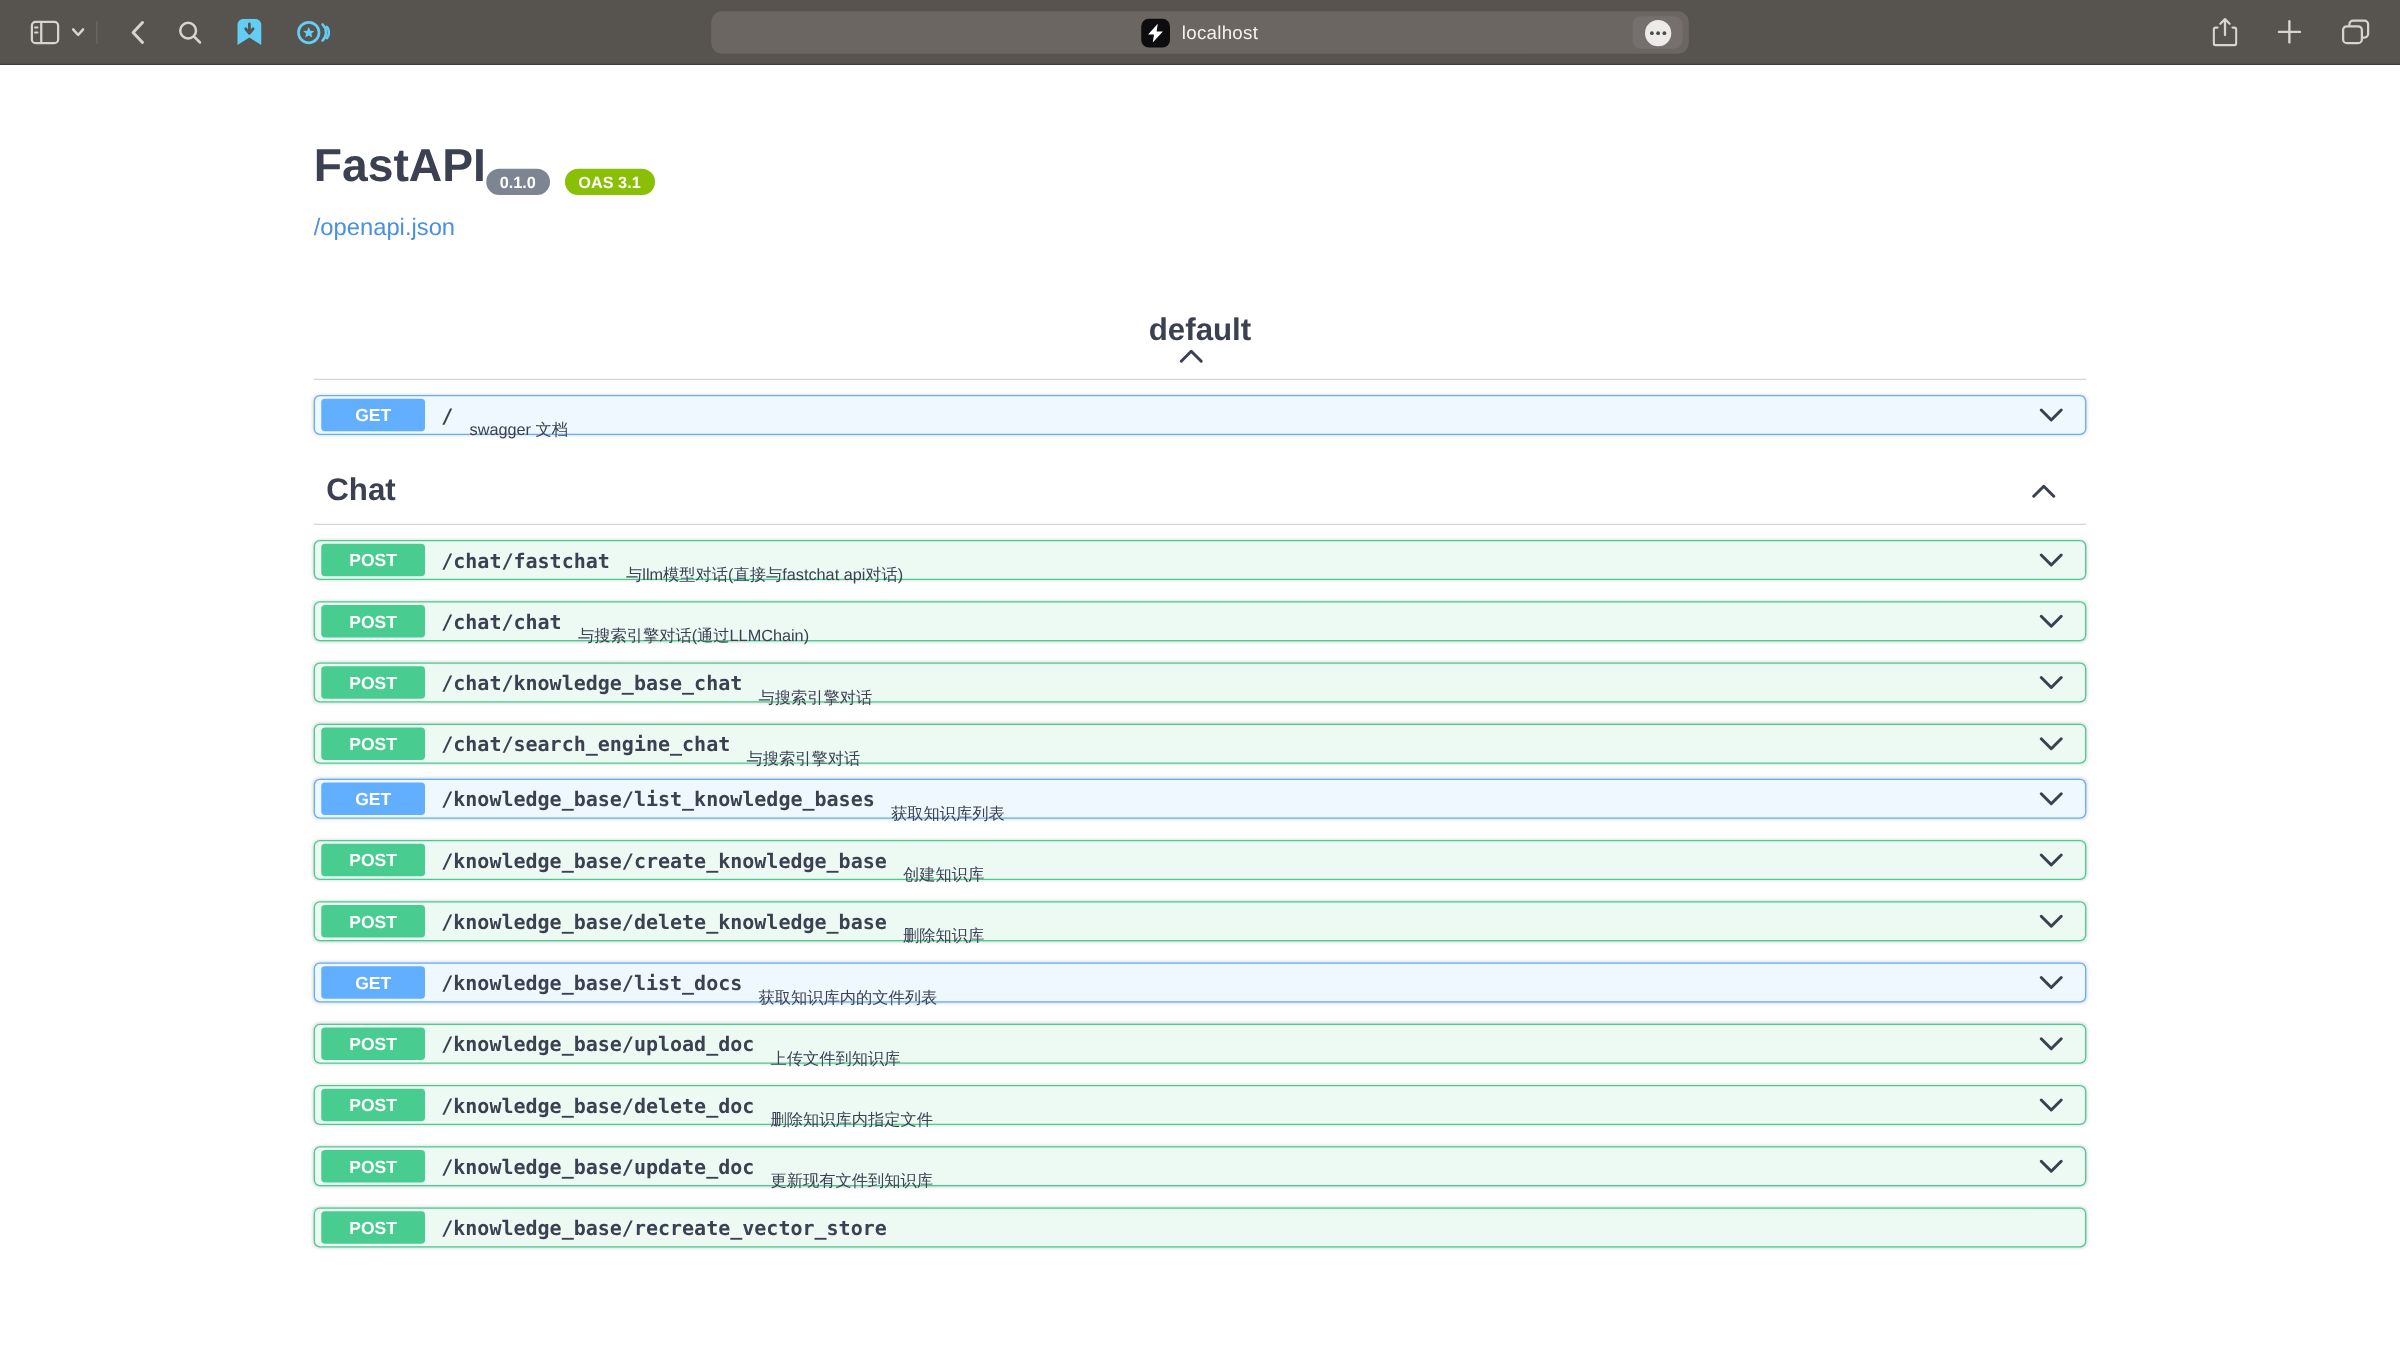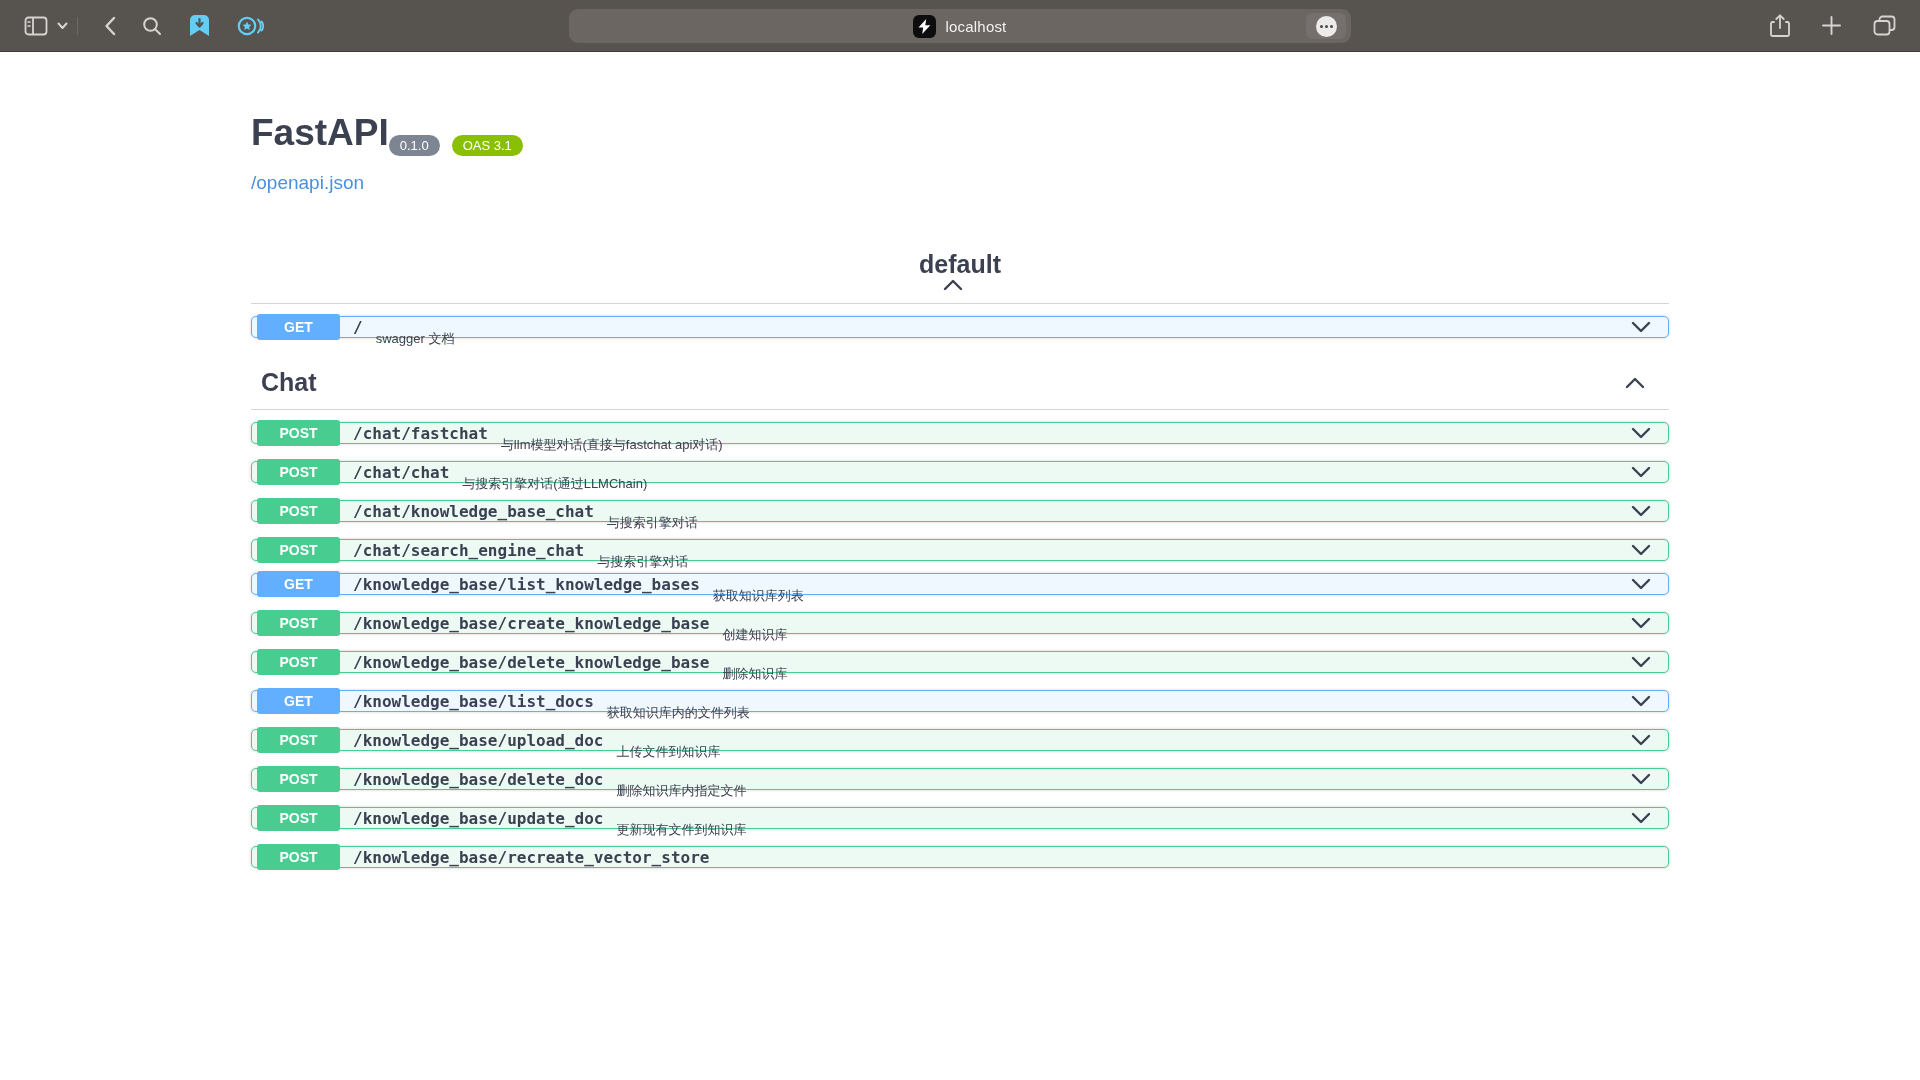--- a/index.html
+++ b/index.html
@@ -55,40 +55,40 @@
 
   
   .page { width:1920px; height:1028px; background:#fff; overflow:hidden; }
   .container { width:1418px; margin:0 auto; }
 
   .info { padding-top:48px; }
   .title-line { display:flex; align-items:center; gap:0; }
   .page-title { font-size:37px; font-weight:700; color:var(--ink); }
   .badges { display:flex; gap:12px; transform:translateY(-9px); }
   .pill {
-    color:#fff; font-size:13px; font-weight:400; border-radius:57px;
+    color:#fff; font-size:13px; font-weight:700; border-radius:57px;
     padding:4px 11px; line-height:1; display:inline-block;margin-top:44px;
   }
   .pill.version { background:var(--ver-bg); }
   .pill.oas { background:var(--oas-bg); }
   .spec-link { display:inline-block; margin-top:7px; color:var(--link); font-size:19px; text-decoration:none; }
 
   .sections { margin-top:40px; }
   .tag-header {
     display:flex; align-items:center; justify-content:space-between;
     padding:16px 10px 12px 10px; margin-top:14px;
     border-bottom:1px solid #d4d5d8; cursor:pointer;
   }
   .tag-header h3 { font-size:25px; font-weight:700; color:var(--ink); }
   .tag-header svg { margin-right:14px; }
   .sections > .tag-section:first-child .tag-header { margin-top:0;flex-direction:column; }
 
   .opblock {
     display:flex; align-items:center;
-    height:22px; margin-top:12px; margin-bottom:5px;
+    height:32px; margin-top:12px; margin-bottom:5px;
     border-radius:5px; border:1px solid; cursor:pointer;
     box-shadow:0 0 3px rgba(0,0,0,0.19);
     padding:0 17px 0 5px;
   }
   .opblock + .opblock { margin-top:17px; }
   .opblock.get  { border-color:var(--get);  background:var(--get-bg); }
   .opblock.post { border-color:var(--post); background:var(--post-bg); }
 
   .method-badge {
     min-width:83px; text-align:center; padding:6px 0; border-radius:3px;

